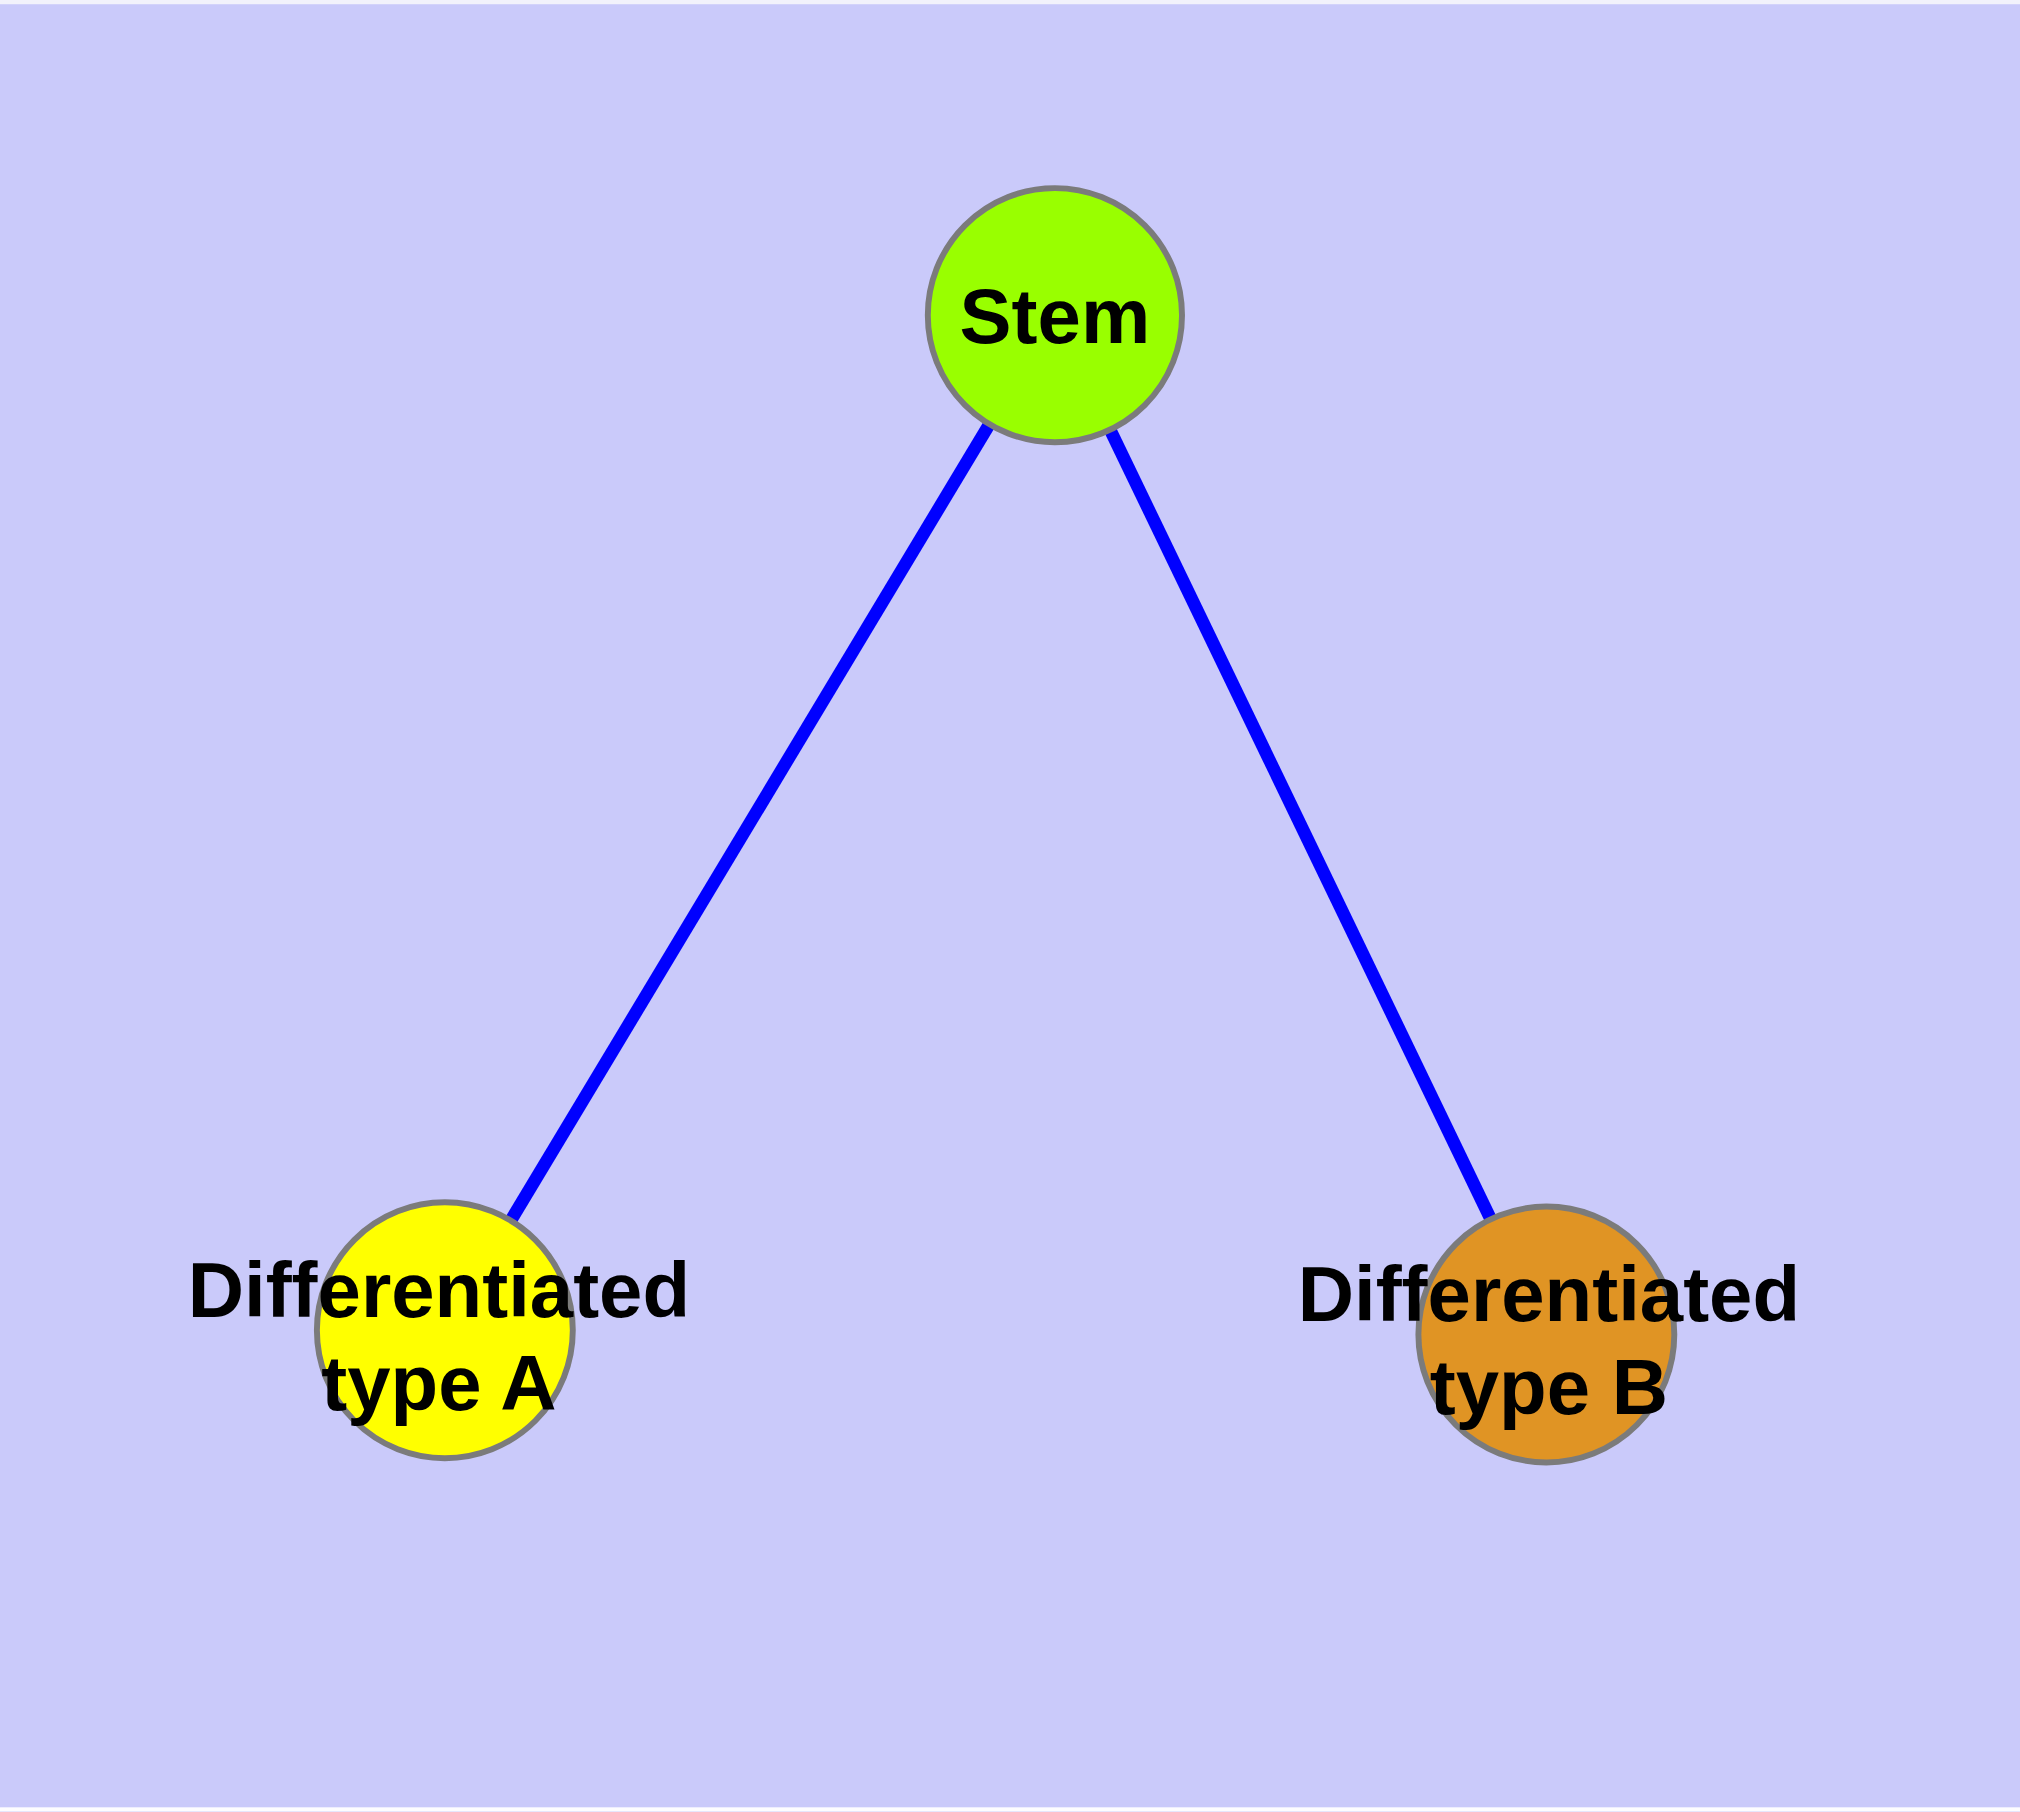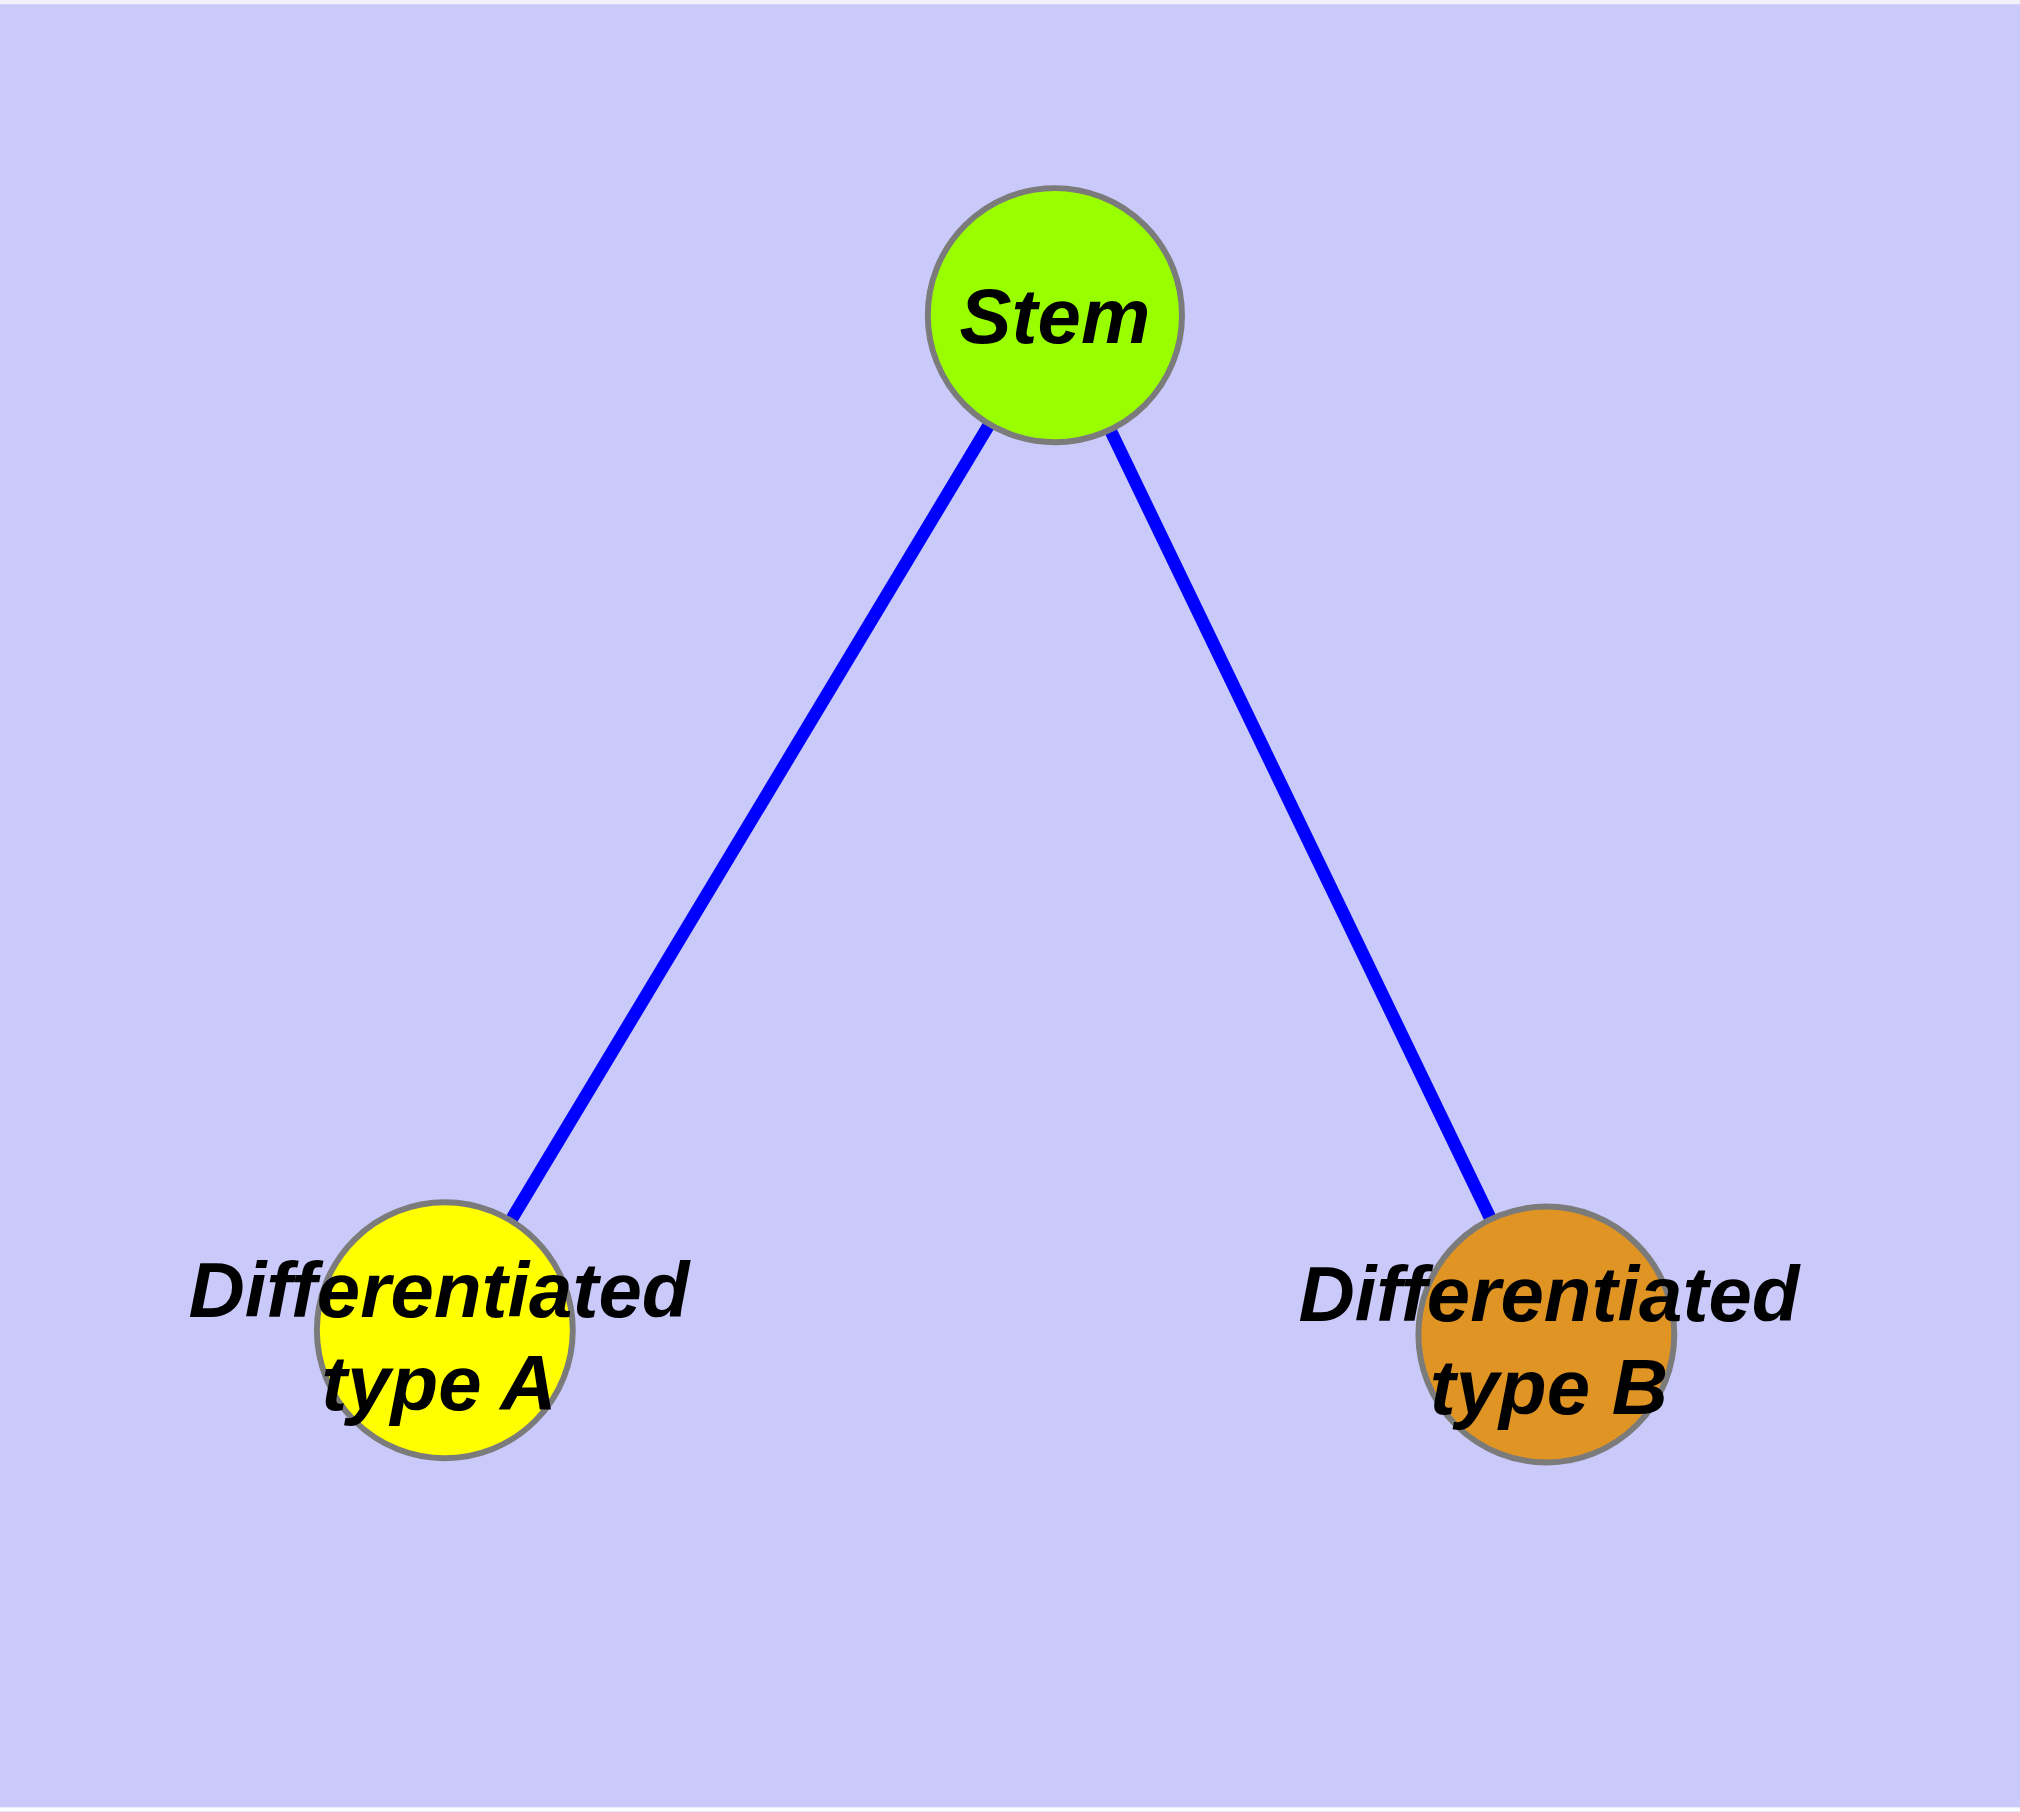--- a/index.html
+++ b/index.html
@@ -4,21 +4,20 @@
 <style>
   html, body {
     margin: 0;
     padding: 0;
     background: #CACAFA;
   }
   .canvas-wrap {
     width: 100%;
     max-width: 2021px;
     margin: 0 auto;
-    font-style: italic;
   }
   svg {
     display: block;
     width: 100%;
     height: auto;
   }
   .node-circle {
     stroke-width: 7px;
   }
   .edge-line {

